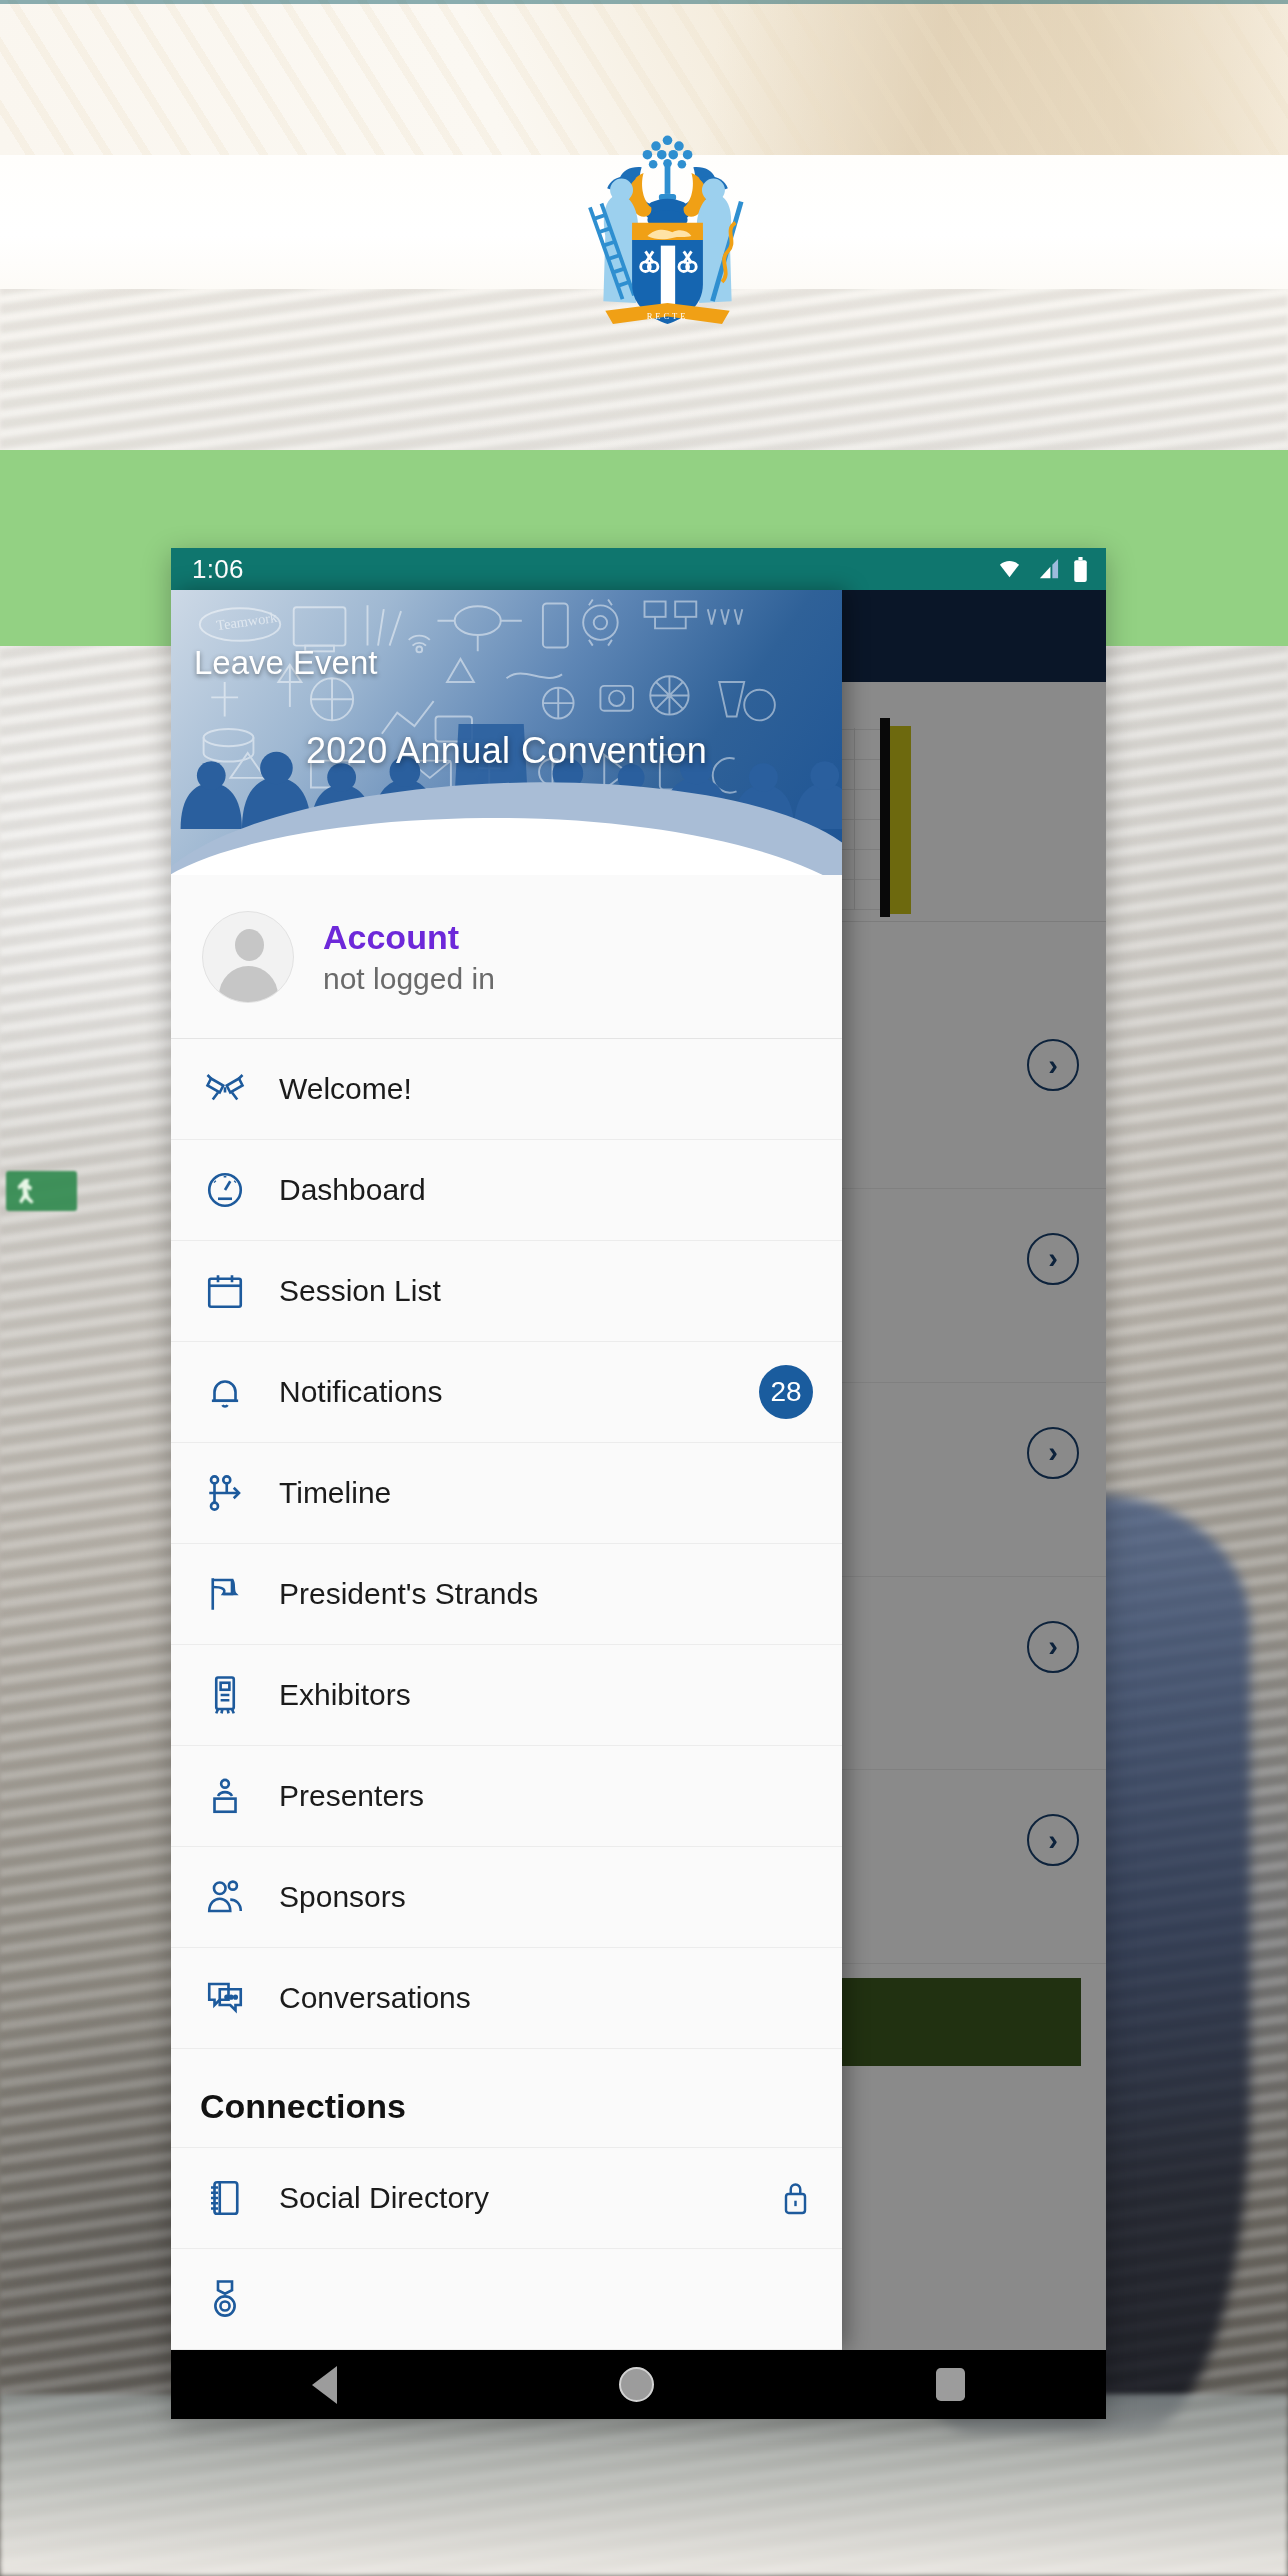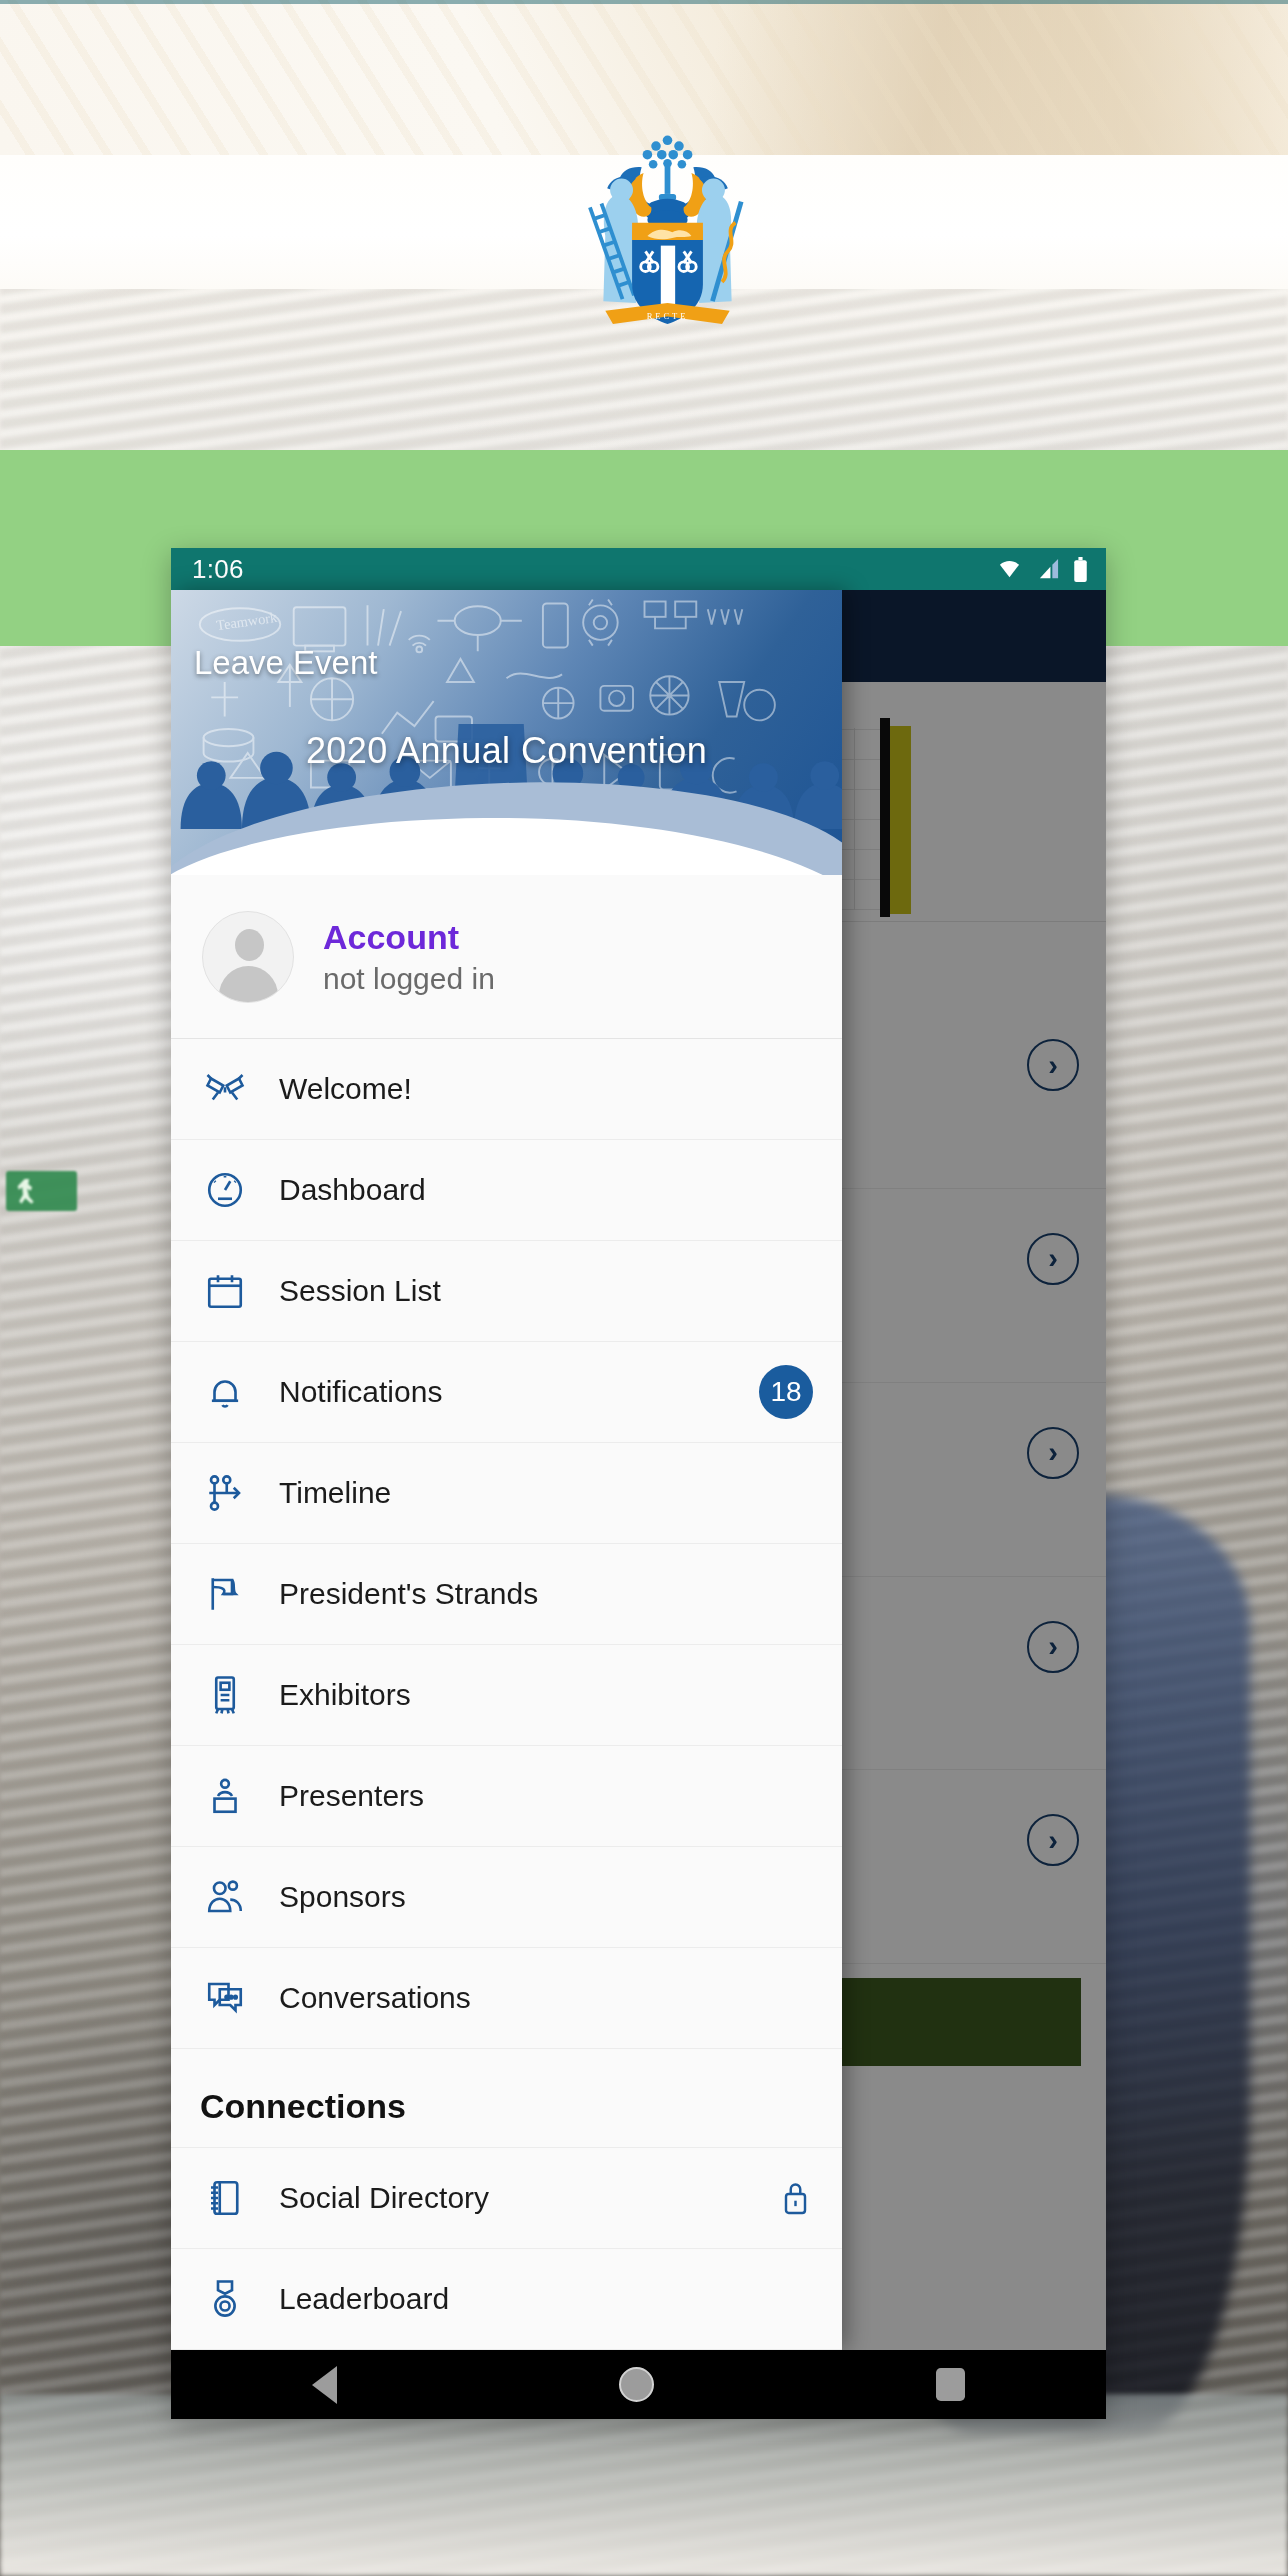--- a/index.html
+++ b/index.html
@@ -527,21 +527,21 @@
 
       <div class="nav-item">
         <span class="nav-icon">
           <svg width="42" height="42" viewBox="0 0 24 24" fill="none" stroke="currentColor" stroke-width="1.5">
             <path d="M6 17 v-5 a6 6 0 0 1 12 0 v5 z"></path>
               <path d="M4.5 17 h15"></path>
             <path d="M10.5 19.5 a1.8 1.8 0 0 0 3 0"></path>
           </svg>
         </span>
         <span class="nav-label">Notifications</span>
-        <span class="badge">18</span>
+        <span class="badge">28</span>
       </div>
 
       <div class="nav-item">
         <span class="nav-icon">
           <svg width="42" height="42" viewBox="0 0 24 24" fill="none" stroke="currentColor" stroke-width="1.5">
             <circle cx="6" cy="4.5" r="2"></circle>
               <circle cx="13" cy="4.5" r="2"></circle>
               <circle cx="6" cy="19.5" r="2"></circle>
             <path d="M6 6.5 v11 M13 6.5 v5 M3 12 h17"></path>
               <path d="M17 9 l3 3 l-3 3"></path>
@@ -630,21 +630,20 @@
       </div>
 
       <div class="nav-item">
         <span class="nav-icon">
           <svg width="42" height="42" viewBox="0 0 24 24" fill="none" stroke="currentColor" stroke-width="1.5">
             <path d="M8 2 h8 v5 l-4 2 l-4 -2z"></path>
             <circle cx="12" cy="16" r="5.5"></circle>
               <circle cx="12" cy="16" r="2.6"></circle>
           </svg>
         </span>
-        <span class="nav-label">Leaderboard</span>
       </div>
 
       <div class="nav-item">
         
         
       </div>
     </div>
 
     <div class="navbar">
       <span class="nb-back"></span>

